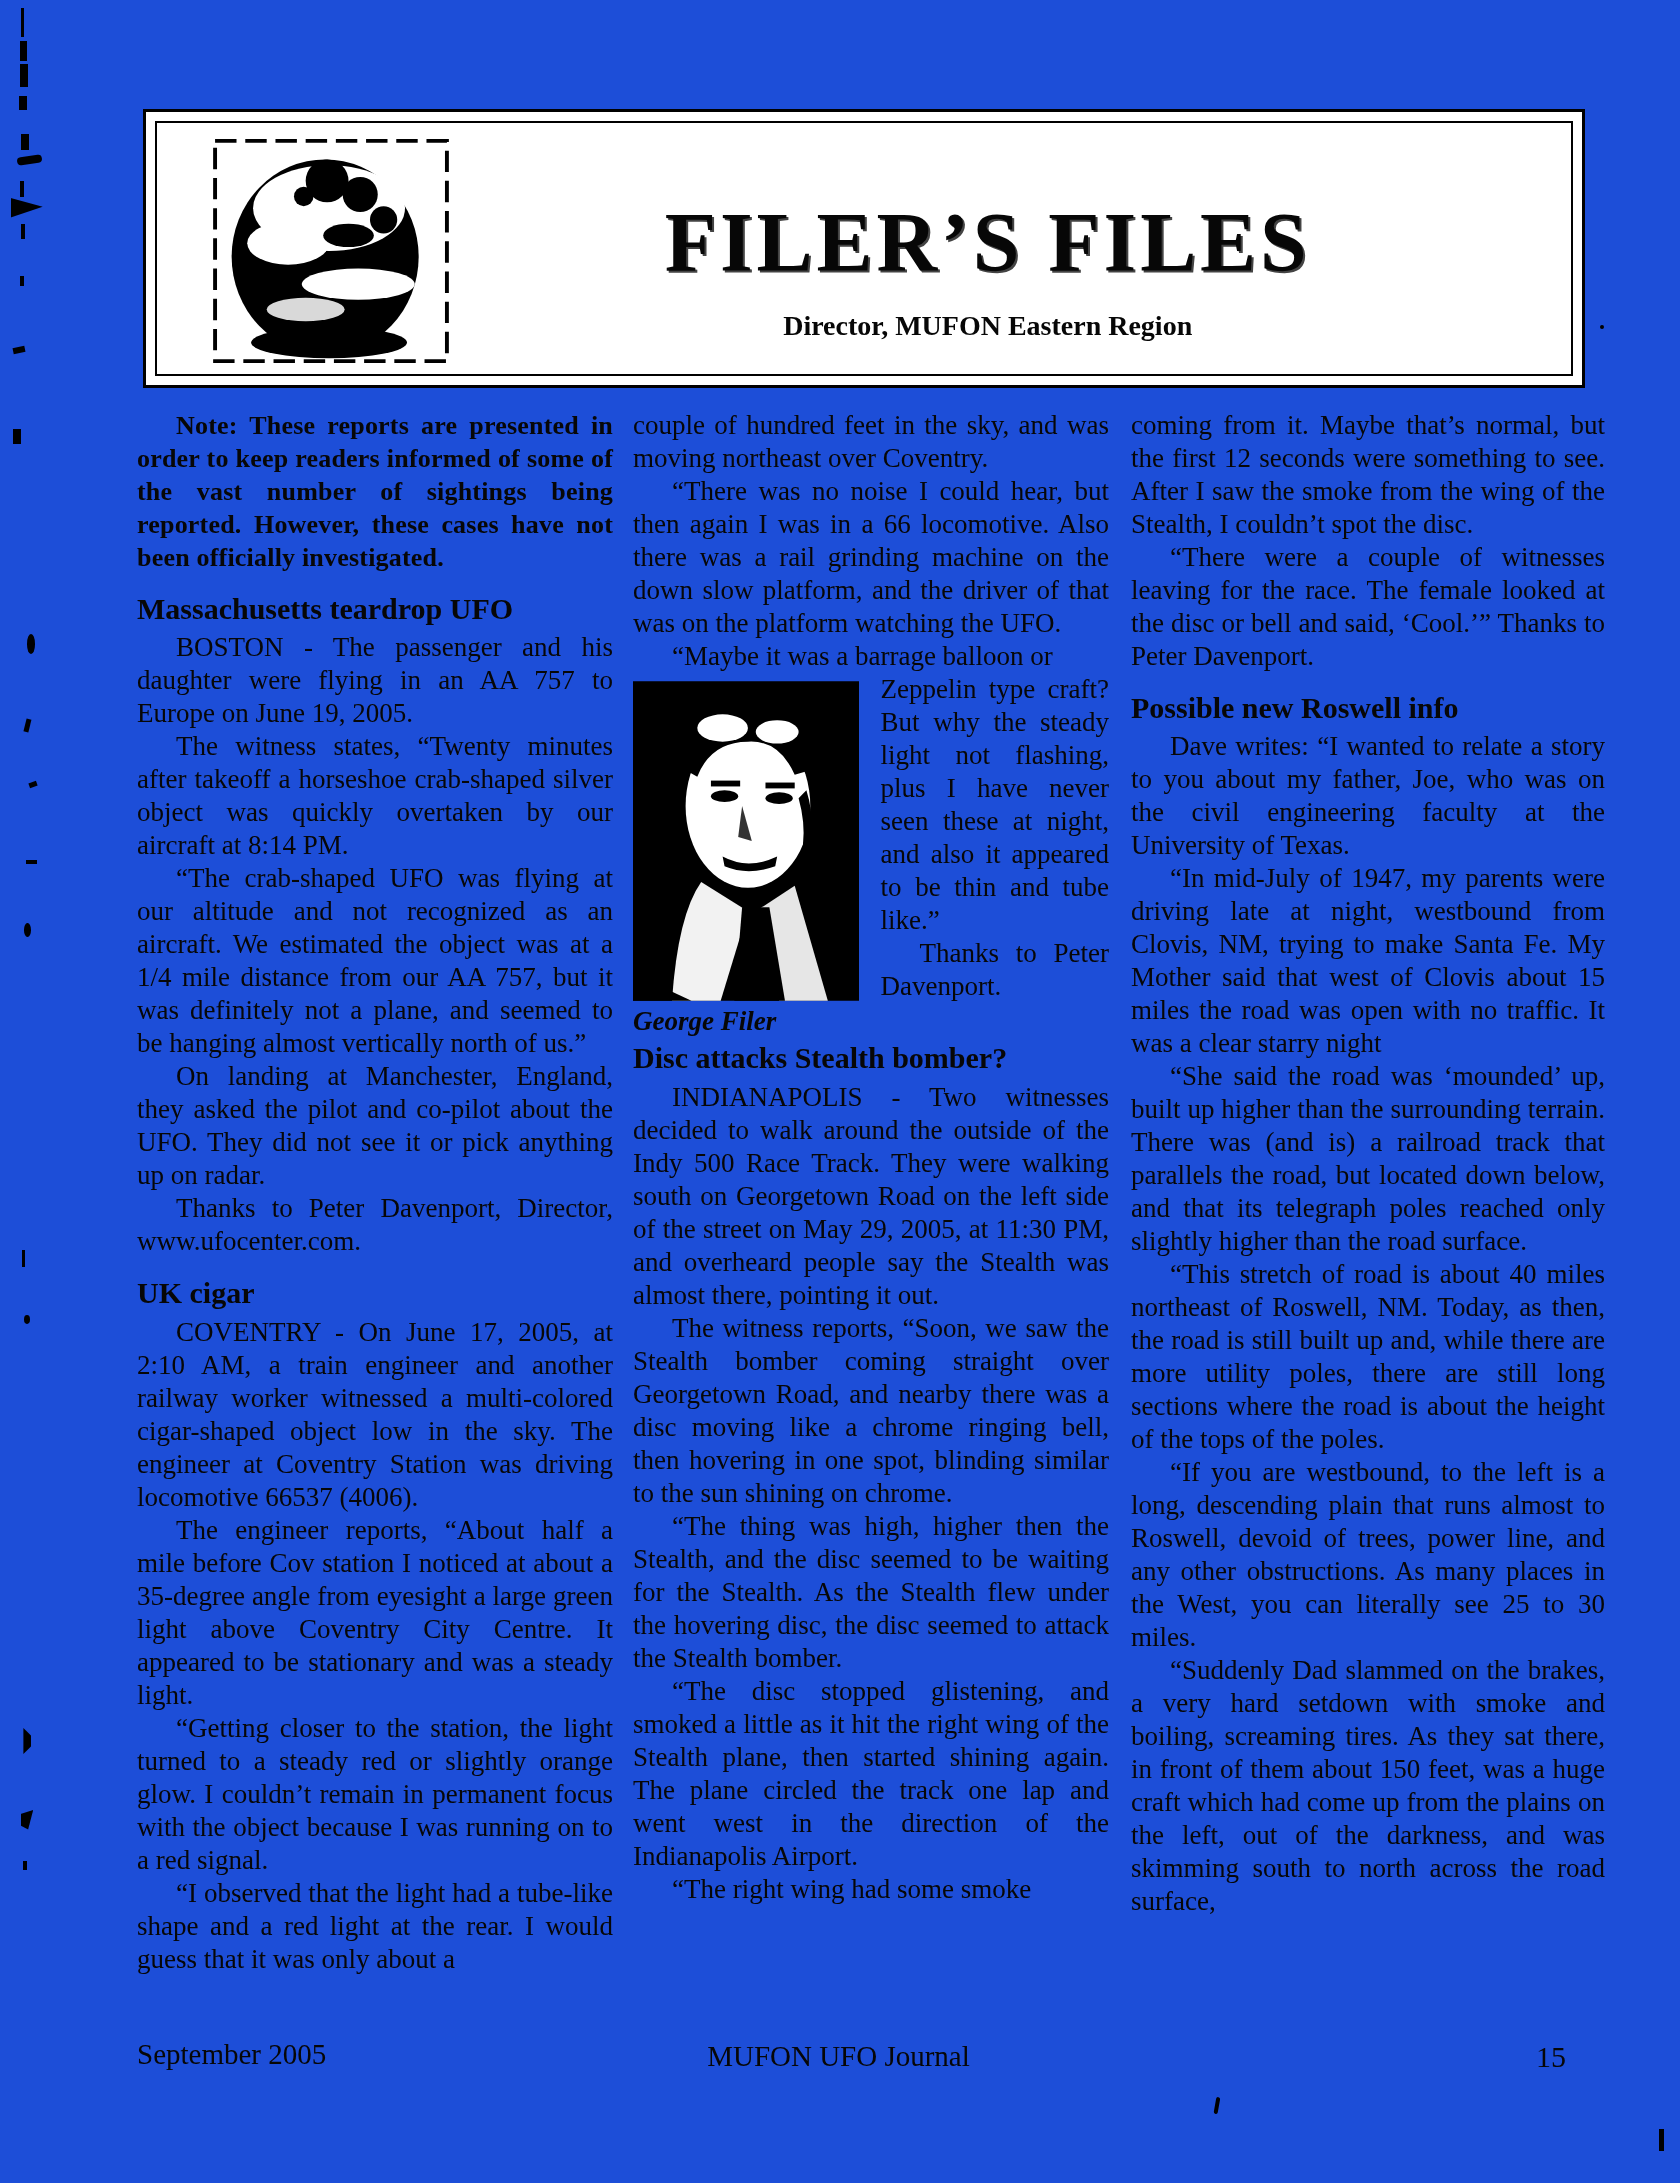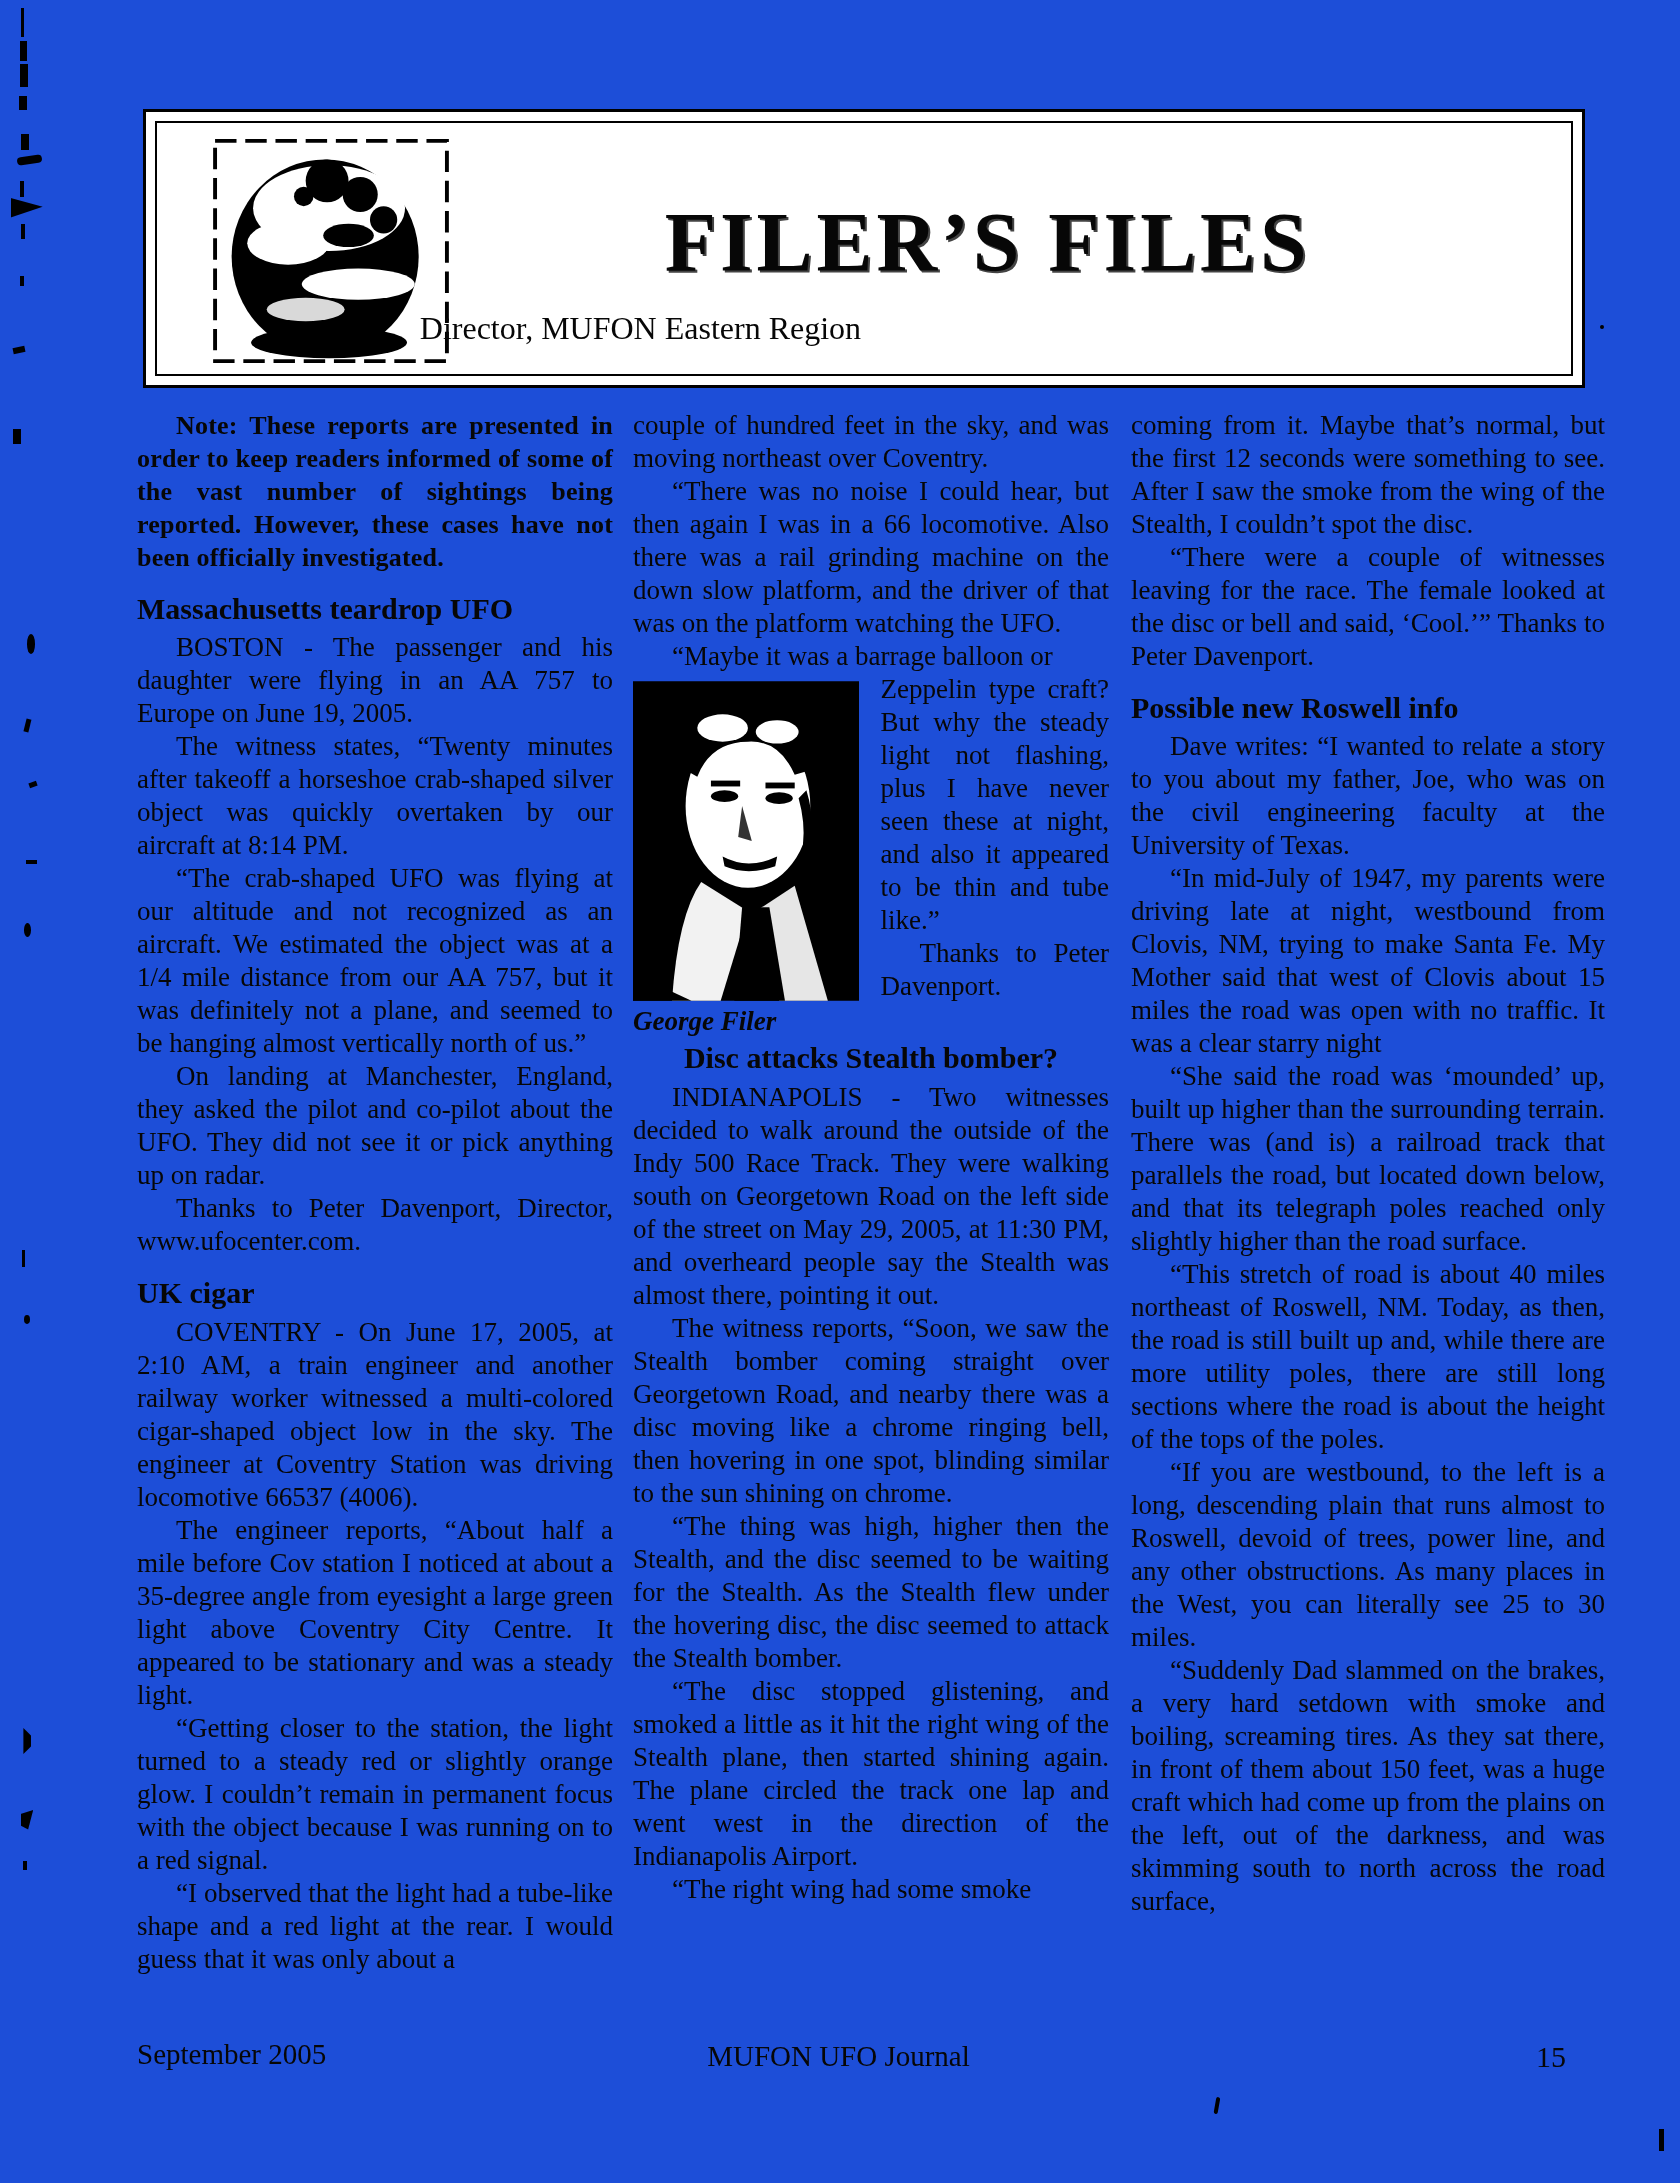--- a/index.html
+++ b/index.html
@@ -7,35 +7,35 @@
         font-family:"Liberation Serif",serif;color:#070707;overflow:hidden;}
 
   
   .masthead{position:absolute;left:143px;top:109px;width:1442px;height:279px;
             border:3.9px solid #000;box-sizing:border-box;background:#fff;}
   .masthead-inner{position:absolute;left:8.8px;top:8.8px;right:8.8px;bottom:8.8px;border:2.9px solid #000;}
   .globe{position:absolute;left:55px;top:15.6px;width:238px;height:226px;}
   .masthead-title{position:absolute;left:263px;right:15.6px;top:78px;text-align:center;
                   font-size:84px;font-weight:bold;letter-spacing:3.9px;line-height:1;
                   text-shadow:2px 2px 0 #444;}
-  .masthead-subtitle{position:absolute;left:263px;right:15.6px;top:187px;
-                     font-size:32px;font-weight:normal;}
+  .masthead-subtitle{position:absolute;left:263px;right:15.6px;top:187px;text-align:center;
+                     font-size:28px;font-weight:bold;}
 
   
   .col{position:absolute;top:409px;width:476px;font-size:27px;line-height:33px;
        text-align:justify;}
   #col1{left:137px;}
   #col2{left:633px;}
   #col3{left:1131px;width:474px;}
   .col p{margin:0;text-indent:39px;}
   .col p.noindent{text-indent:0;}
   .note{font-weight:bold;font-size:26px;line-height:33px;letter-spacing:0.2px;}
   .col h2{margin:16.6px 0 5.9px 0;font-size:30px;line-height:35px;text-align:left;
           text-indent:0;font-family:"Liberation Serif",serif;}
-  h2.clear{clear:both;text-align:center;}
+  h2.clear{clear:both;}
 
   
   .portrait{float:left;width:232px;margin:7.8px 15.6px 2px 0;}
   .portrait svg{display:block;width:226px;height:320px;}
   .caption{font-style:italic;font-weight:bold;font-size:27px;
            width:226px;margin-top:3.9px;}
 
   
   .footer-left{position:absolute;left:137px;top:2038px;font-size:29px;}
   .footer-center{position:absolute;left:585px;width:507px;text-align:center;top:2040px;font-size:29px;}

